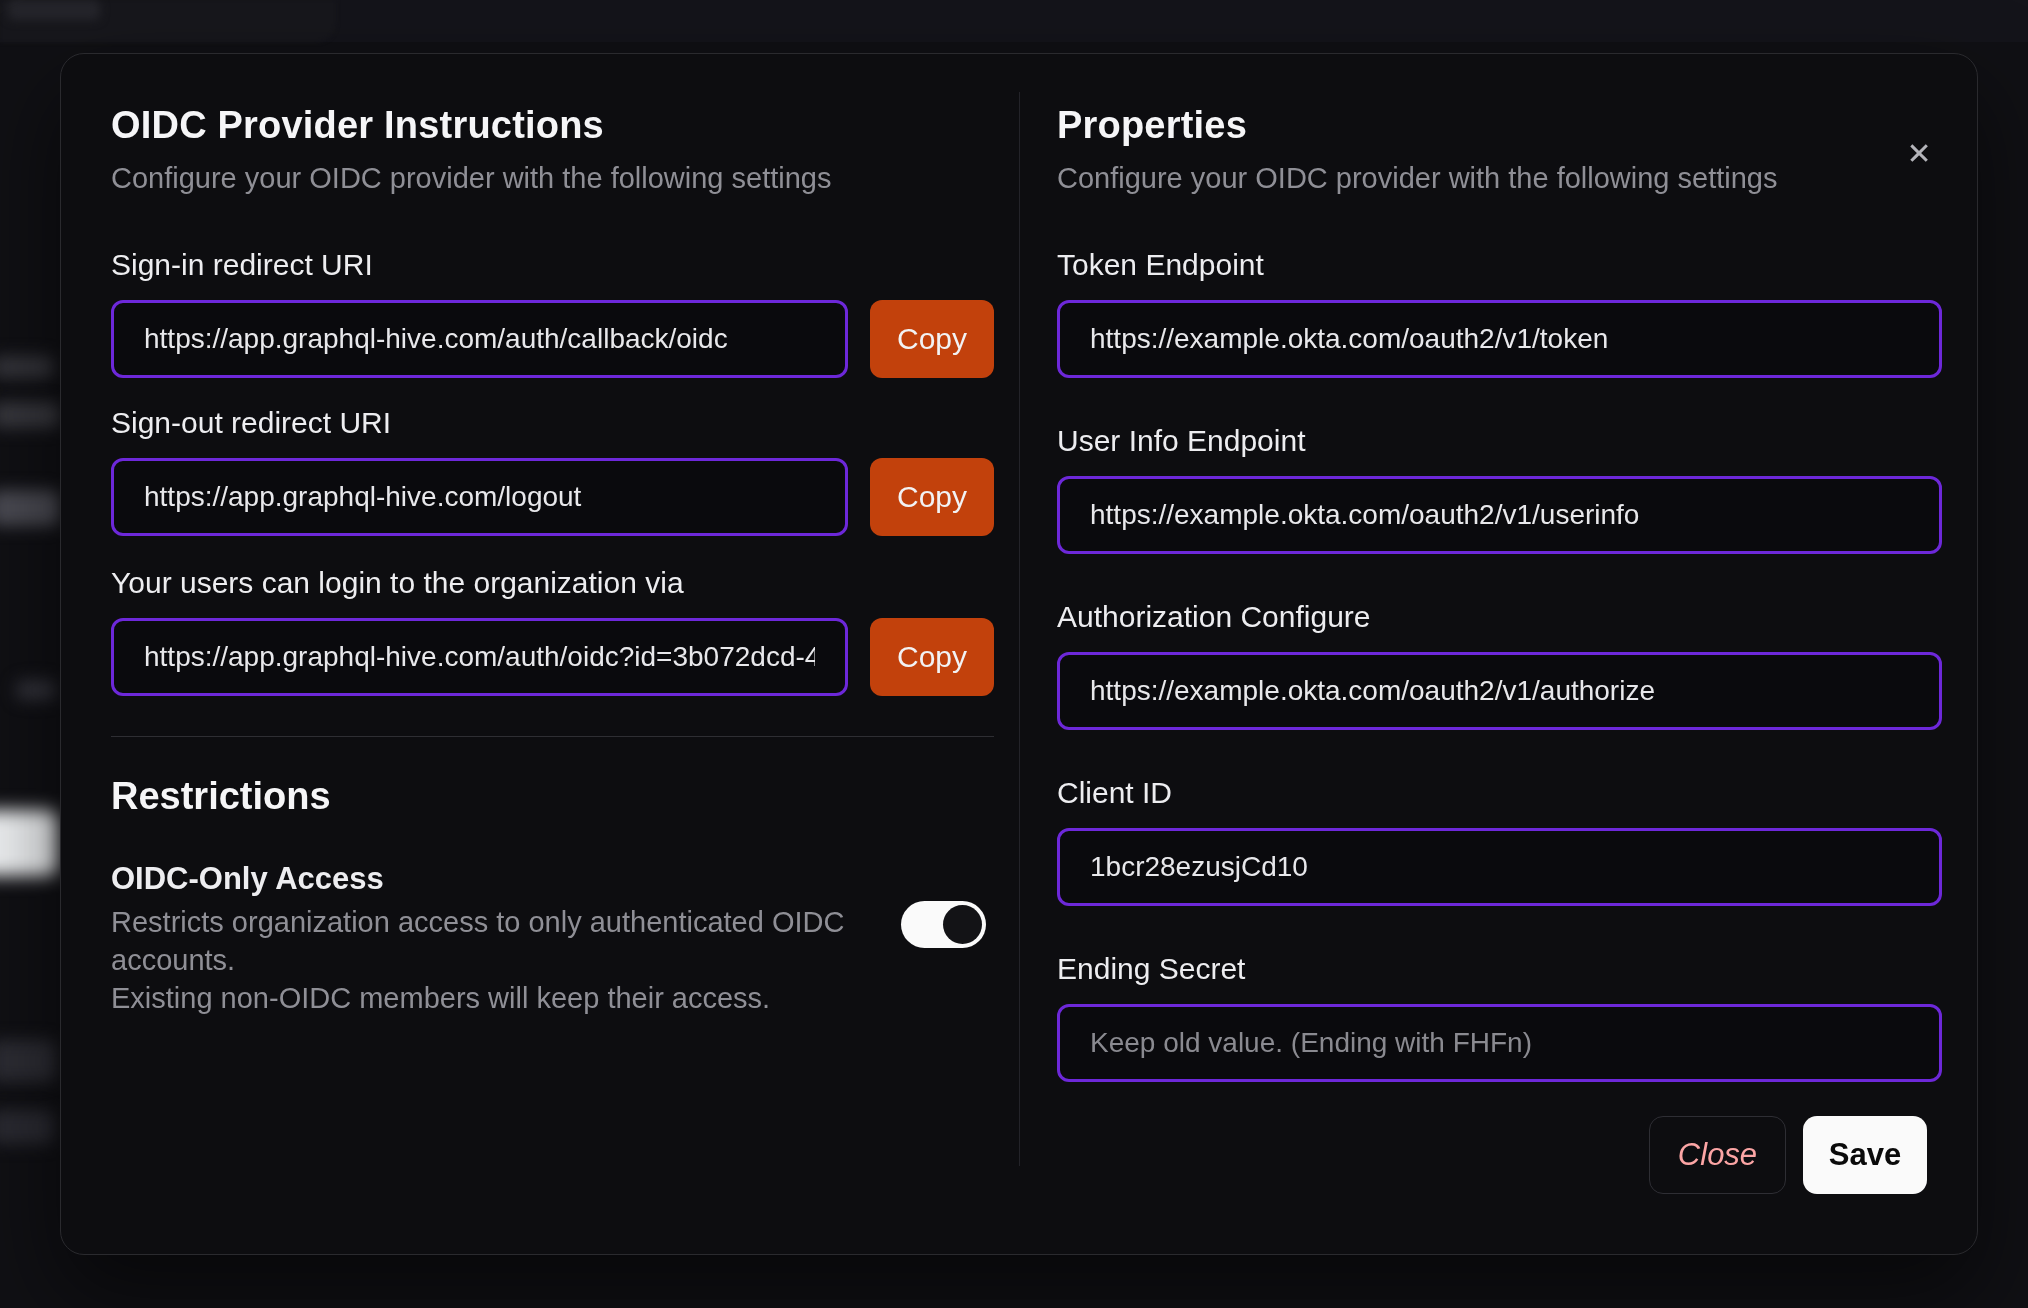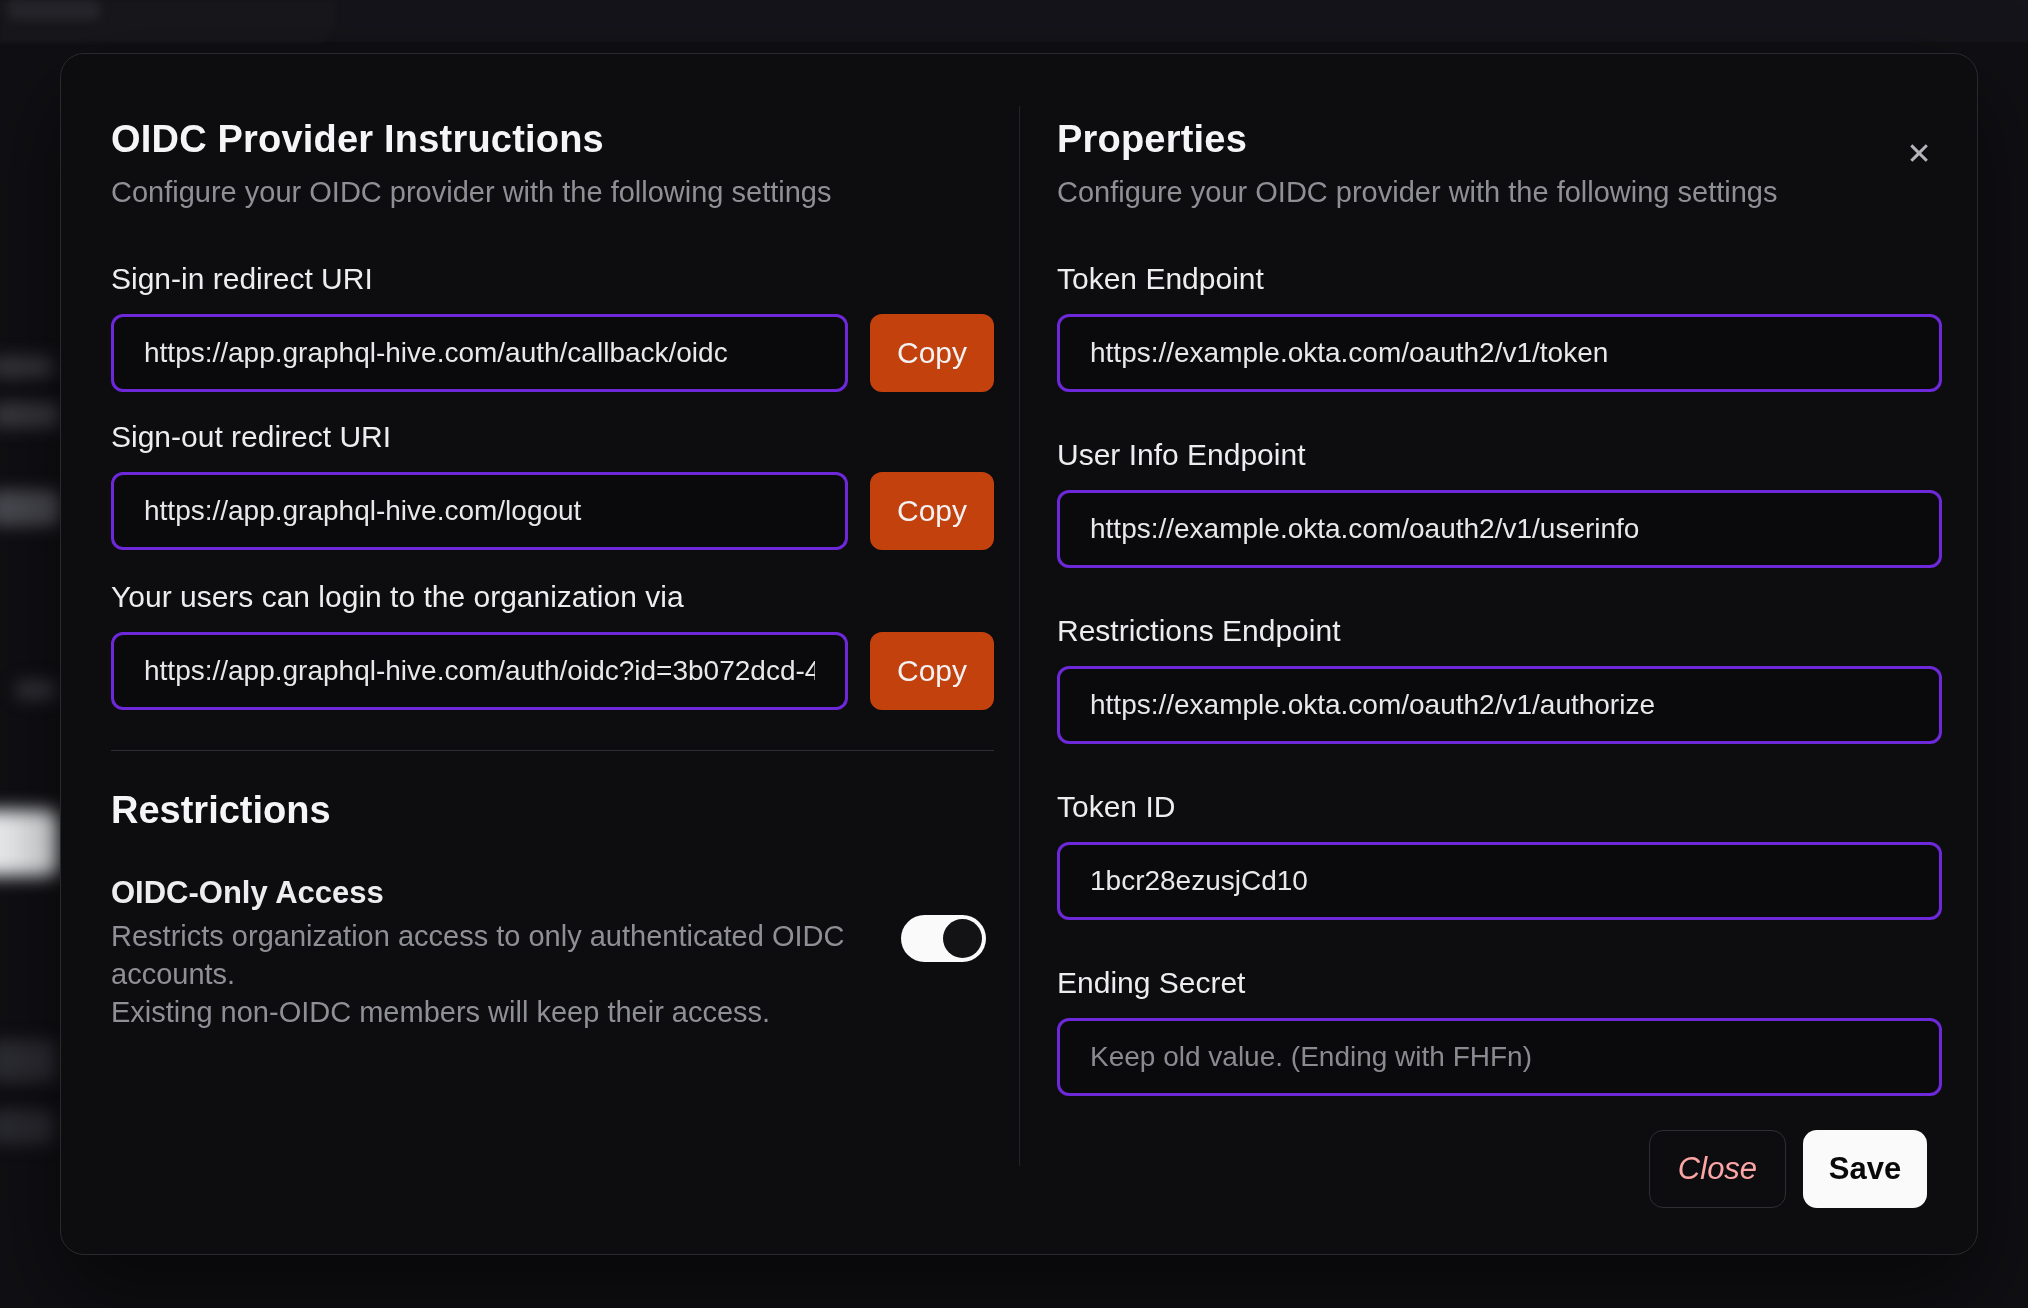--- a/index.html
+++ b/index.html
@@ -22,21 +22,21 @@
   .frag-white{left:-22px;top:810px;width:80px;height:66px;background:#eef0f2;filter:blur(9px);border-radius:10px;}
   .frag-e{left:-10px;top:1040px;width:66px;height:42px;background:#2c2c33;}
   .frag-f{left:-10px;top:1110px;width:64px;height:34px;background:#2a2a31;}
 
   
   .modal{
     position:absolute;left:60px;top:53px;width:1918px;height:1202px;
     background:#0d0d10;border:1px solid #2a2a2e;border-radius:24px;
     box-shadow:0 40px 90px rgba(0,0,0,.55);
     display:flex;box-sizing:border-box;
-    padding:14px 35px 0 50px;
+    padding:0 35px 0 50px;
   }
   .col{display:flex;flex-direction:column;box-sizing:border-box;padding-top:48px;}
   .col-left{width:883px;margin-right:25px;flex:none;}
   .vdivider{width:1px;background:#232329;margin:38px 0 88px 0;flex:none;}
   .col-right{flex:1;margin-left:37px;min-width:0;}
 
   h1{margin:0;font-size:38px;line-height:46px;font-weight:700;color:#f5f5f7;letter-spacing:.2px;}
   .subtitle{margin-top:12px;font-size:29px;line-height:36px;font-weight:400;color:#8f8f96;}
   .field-label{font-size:30px;line-height:38px;font-weight:400;color:#ededf0;}
   .mt-lbl1{margin-top:50px;}
@@ -155,26 +155,26 @@
     <div class="field-label mt-lbl1">Token Endpoint</div>
     <div class="field-row">
       <input class="text-input" value="https://example.okta.com/oauth2/v1/token" style="">
     </div>
 
     <div class="field-label mt-lblr">User Info Endpoint</div>
     <div class="field-row">
       <input class="text-input" value="https://example.okta.com/oauth2/v1/userinfo" style="">
     </div>
 
-    <div class="field-label mt-lblr">Restrictions Endpoint</div>
+    <div class="field-label mt-lblr">Authorization Configure</div>
     <div class="field-row">
       <input class="text-input" value="https://example.okta.com/oauth2/v1/authorize" style="">
     </div>
 
-    <div class="field-label mt-lblr">Token ID</div>
+    <div class="field-label mt-lblr">Client ID</div>
     <div class="field-row">
       <input class="text-input" value="1bcr28ezusjCd10" style="">
     </div>
 
     <div class="field-label mt-lblr">Ending Secret</div>
     <div class="field-row">
       <input class="text-input" placeholder="Keep old value. (Ending with FHFn)" style="">
     </div>
 
     <div class="buttons-row">

